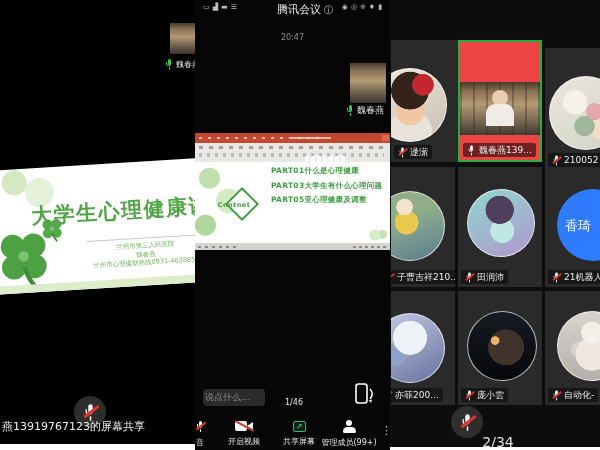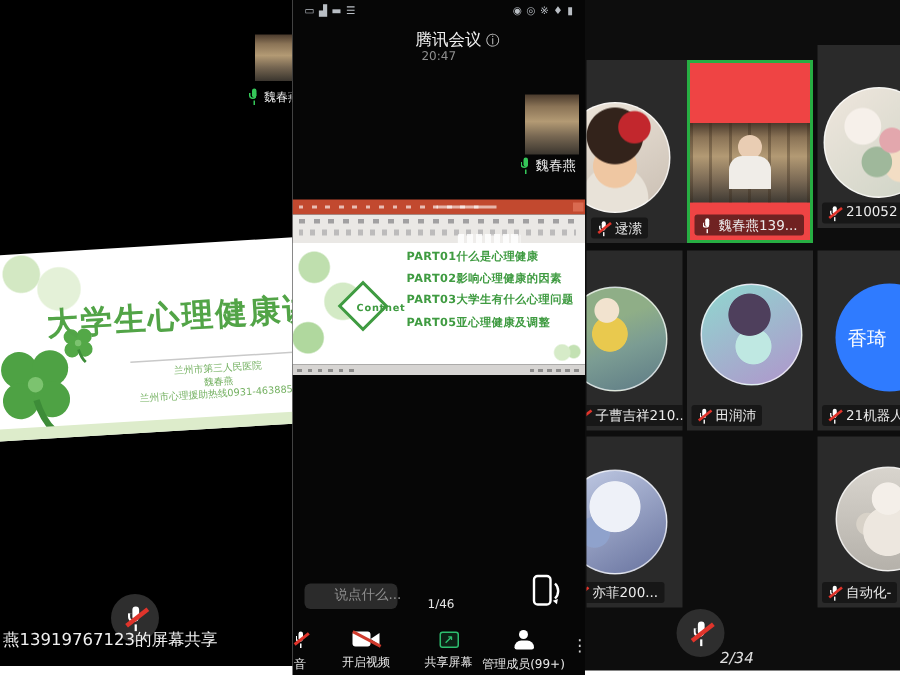--- a/index.html
+++ b/index.html
@@ -45,21 +45,21 @@
     line-height:8.5px;color:#74b161;white-space:nowrap;}
   .clover-sm{position:absolute;left:44px;top:50px;width:24px;height:26px;}
   .clover-lg{position:absolute;left:-2px;top:60px;width:56px;height:62px;}
   .share-banner{position:absolute;left:2px;top:419px;font-size:11px;color:#f0f0f0;white-space:nowrap;}
   .lmute{left:74px;top:396px;}
 
   
   .sb{position:absolute;top:2px;left:5px;right:5px;height:10px;display:flex;
       justify-content:space-between;color:#b9bec4;font-size:7px;line-height:10px;}
   .sb span{margin:0 1.5px;}
-  .mtitle{position:absolute;top:19px;left:0;width:100%;text-align:center;font-size:11px;color:#f2f2f2;padding-left:25px;}
+  .mtitle{position:absolute;top:2px;left:0;width:100%;text-align:center;font-size:11px;color:#f2f2f2;padding-left:25px;}
   .mtitle .info{font-size:9px;color:#cfcfcf;margin-left:3px;}
   .mtime{position:absolute;top:33px;left:0;width:100%;text-align:center;font-size:8px;color:#8f8f8f;}
   .selfthumb{position:absolute;left:155px;top:63px;width:36px;height:40px;}
   .selflabel{position:absolute;left:144px;top:104px;width:52px;display:flex;align-items:center;
     justify-content:center;gap:2px;color:#ededed;font-size:9px;white-space:nowrap;}
 
   .ppt{position:absolute;left:0;top:133px;width:195px;height:117px;}
   .ppt-titlebar{position:relative;height:10px;background:#c2492f;}
   .ppt-titlebar .flecks{position:absolute;left:4px;top:3.5px;width:120px;height:2.5px;opacity:.75;
     background:repeating-linear-gradient(90deg,rgba(255,255,255,.85) 0 3px,transparent 3px 9px);}
@@ -75,33 +75,33 @@
   .ppt-slide{position:relative;height:81px;background:#fff;}
   .leaves-left{position:absolute;left:0;top:0;width:58px;height:81px;opacity:.9;
     background:radial-gradient(circle at 25% 20%, #b9dca6 0 10px, transparent 11px),
                radial-gradient(circle at 58% 48%, #cfe8bf 0 12px, transparent 13px),
                radial-gradient(circle at 18% 78%, #a8d494 0 10px, transparent 11px);}
   .leaves-br{position:absolute;right:2px;bottom:2px;width:22px;height:12px;opacity:.85;
     background:radial-gradient(circle at 40% 50%, #cfe8bf 0 5px, transparent 6px),
                radial-gradient(circle at 75% 45%, #b9dca6 0 4px, transparent 5px);}
   .diamond{position:absolute;left:35px;top:30px;width:24px;height:24px;border:2px solid #3f9b41;
     transform:rotate(45deg);background:#fff;}
-  .diamond-label{position:absolute;left:37px;top:39px;width:44px;text-align:center;font-size:6.5px;
+  .diamond-label{position:absolute;left:17px;top:39px;width:44px;text-align:center;font-size:6.5px;
     font-weight:bold;color:#3f9b41;letter-spacing:.5px;}
   .parts{position:absolute;left:76px;top:2px;right:1px;}
   .parts div{height:14.6px;line-height:14.6px;font-size:7.5px;font-weight:bold;color:#3f9b41;
     letter-spacing:.3px;white-space:nowrap;}
   .ppt-status{position:relative;height:7px;background:#d6d4d2;}
   .ppt-status .l{position:absolute;left:3px;top:2.5px;width:40px;height:2px;
     background:repeating-linear-gradient(90deg,rgba(80,80,80,.55) 0 3px,transparent 3px 7px);}
   .ppt-status .r{position:absolute;right:3px;top:2.5px;width:34px;height:2px;
     background:repeating-linear-gradient(90deg,rgba(80,80,80,.55) 0 3px,transparent 3px 6px);}
 
   .chat{position:absolute;left:8px;top:389px;width:62px;height:17px;background:#2b2b2b;border-radius:4px;
-    color:#8f8f8f;font-size:9px;line-height:17px;padding-left:20px;white-space:nowrap;}
+    color:#8f8f8f;font-size:9px;line-height:17px;padding-left:2px;white-space:nowrap;}
   .mpage{position:absolute;left:79px;top:398px;width:40px;text-align:center;font-size:8px;color:#e5e5e5;}
   .rotate{position:absolute;left:155px;top:381px;width:28px;height:26px;}
 
   .titem{position:absolute;top:420px;width:56px;display:flex;flex-direction:column;align-items:center;gap:4px;}
   .titem .tlabel{font-size:8px;color:#e8e8e8;white-space:nowrap;}
   .t-mute{left:-23px;}   .t-video{left:21px;}  .t-share{left:76px;}  .t-members{left:126px;}
   .t-more{position:absolute;left:186px;top:424px;font-size:11px;color:#cfcfcf;}
   .cam{position:relative;width:19px;height:12px;}
   .cam .cbody{position:absolute;left:0;top:1px;width:12px;height:10px;background:#fff;border-radius:2px;}
   .cam .clens{position:absolute;left:12px;top:2px;width:0;height:0;
@@ -113,21 +113,21 @@
   .ppl{position:relative;width:15px;height:13px;}
   .ppl::before{content:"";position:absolute;left:4.5px;top:0;width:6px;height:6px;border-radius:50%;background:#fff;}
   .ppl::after{content:"";position:absolute;left:1px;top:6.5px;width:13px;height:6px;
     border-radius:6px 6px 2px 2px;background:#fff;}
   .micwrap{position:relative;width:14px;height:13px;display:flex;align-items:center;justify-content:center;}
 
   
   .cell{position:absolute;background:#2a2a2a;overflow:hidden;}
   .c-r1c1{left:1px;top:40px;width:68px;height:122px;}
   .c-r1c2{left:68px;top:40px;width:84px;height:122px;background:#ef4444;border:2px solid #27ae43;}
-  .c-r1c3{left:155px;top:30px;width:55px;height:122px;}
+  .c-r1c3{left:155px;top:48px;width:55px;height:122px;}
   .c-r2c1{left:1px;top:167px;width:64px;height:120px;}
   .c-r2c2{left:68px;top:167px;width:84px;height:120px;padding-left:41px;}
   .c-r2c3{left:155px;top:167px;width:55px;height:120px;}
   .c-r3c1{left:1px;top:291px;width:64px;height:114px;}
   .c-r3c2{left:68px;top:291px;width:84px;height:114px;}
   .c-r3c3{left:155px;top:291px;width:55px;height:114px;}
   .avatar{position:absolute;border-radius:50%;border:1px solid rgba(255,255,255,.7);}
   .pill{position:absolute;left:3px;bottom:3px;height:14px;display:flex;align-items:center;gap:3px;
     background:rgba(8,8,8,.55);border-radius:2px;padding:0 4px;font-size:9px;color:#ededed;white-space:nowrap;}
   .pill .mic{transform:scale(.9);}
@@ -166,21 +166,21 @@
   .av7{width:70px;height:70px;left:9px;top:20px;background:
     radial-gradient(circle at 40% 42%, #f0b469 0 7%, transparent 8%),
     radial-gradient(circle at 56% 52%, #40332b 0 34%, transparent 35%),
     linear-gradient(#171a22,#07080c);}
   .av8{width:70px;height:70px;left:12px;top:20px;background:
     radial-gradient(circle at 50% 30%, #f4efe9 0 18%, transparent 19%),
     radial-gradient(circle at 50% 62%, #ede7df 0 30%, transparent 31%),
     radial-gradient(circle at 30% 55%, #d8d2c8 0 12%, transparent 13%),
     linear-gradient(#d8d4cd,#b5b1aa);}
   .rmute{left:61px;top:406px;}
-  .rpage{position:absolute;left:90px;top:434px;width:36px;font-size:10px;color:#e0e0e0;font-style:italic;}
+  .rpage{position:absolute;left:90px;top:434px;width:36px;text-align:center;font-size:14px;color:#e0e0e0;}
   .pill-cut1{left:-10px;}
   .pill-cut2{left:-12px;}
 </style>
 </head>
 <body>
 
 <div class="page">
 
   <section class="panel left">
     <div class="lthumb room"></div>
@@ -267,21 +267,20 @@
         <div class="r1"></div>
         <div class="r2"></div>
         <div class="watermark"></div>
       </div>
       <div class="ppt-slide">
         <div class="leaves-left"></div>
         <div class="diamond"></div>
         <div class="diamond-label">Contnet</div>
         <div class="parts">
           <div>PART01什么是心理健康</div>
-          <div>PART02影响心理健康的因素</div>
           <div>PART03大学生有什么心理问题</div>
           <div>PART05亚心理健康及调整</div>
         </div>
         <div class="leaves-br"></div>
       </div>
       <div class="ppt-status">
         <div class="l"></div>
           <div class="r"></div>
       </div>
     </div>
@@ -401,20 +400,31 @@
     </div>
 
     <div class="cell c-r3c1">
       <div class="avatar av6"></div>
       <div class="pill pill-cut2">
         <span class="mic muted"></span>
         <span>亦菲200...</span>
       </div>
     </div>
 
+    <div class="cell c-r3c2">
+      <div class="avatar av7"></div>
+      <div class="pill">
+        <span class="mic muted">
+            <i></i>
+            <u></u>
+            <b></b>
+          </span>
+        <span>庞小雲</span>
+      </div>
+    </div>
 
     <div class="cell c-r3c3">
       <div class="avatar av8"></div>
       <div class="pill">
         <span class="mic muted">
             <i></i>
             <u></u>
             <b></b>
           </span>
         <span>自动化-</span>

